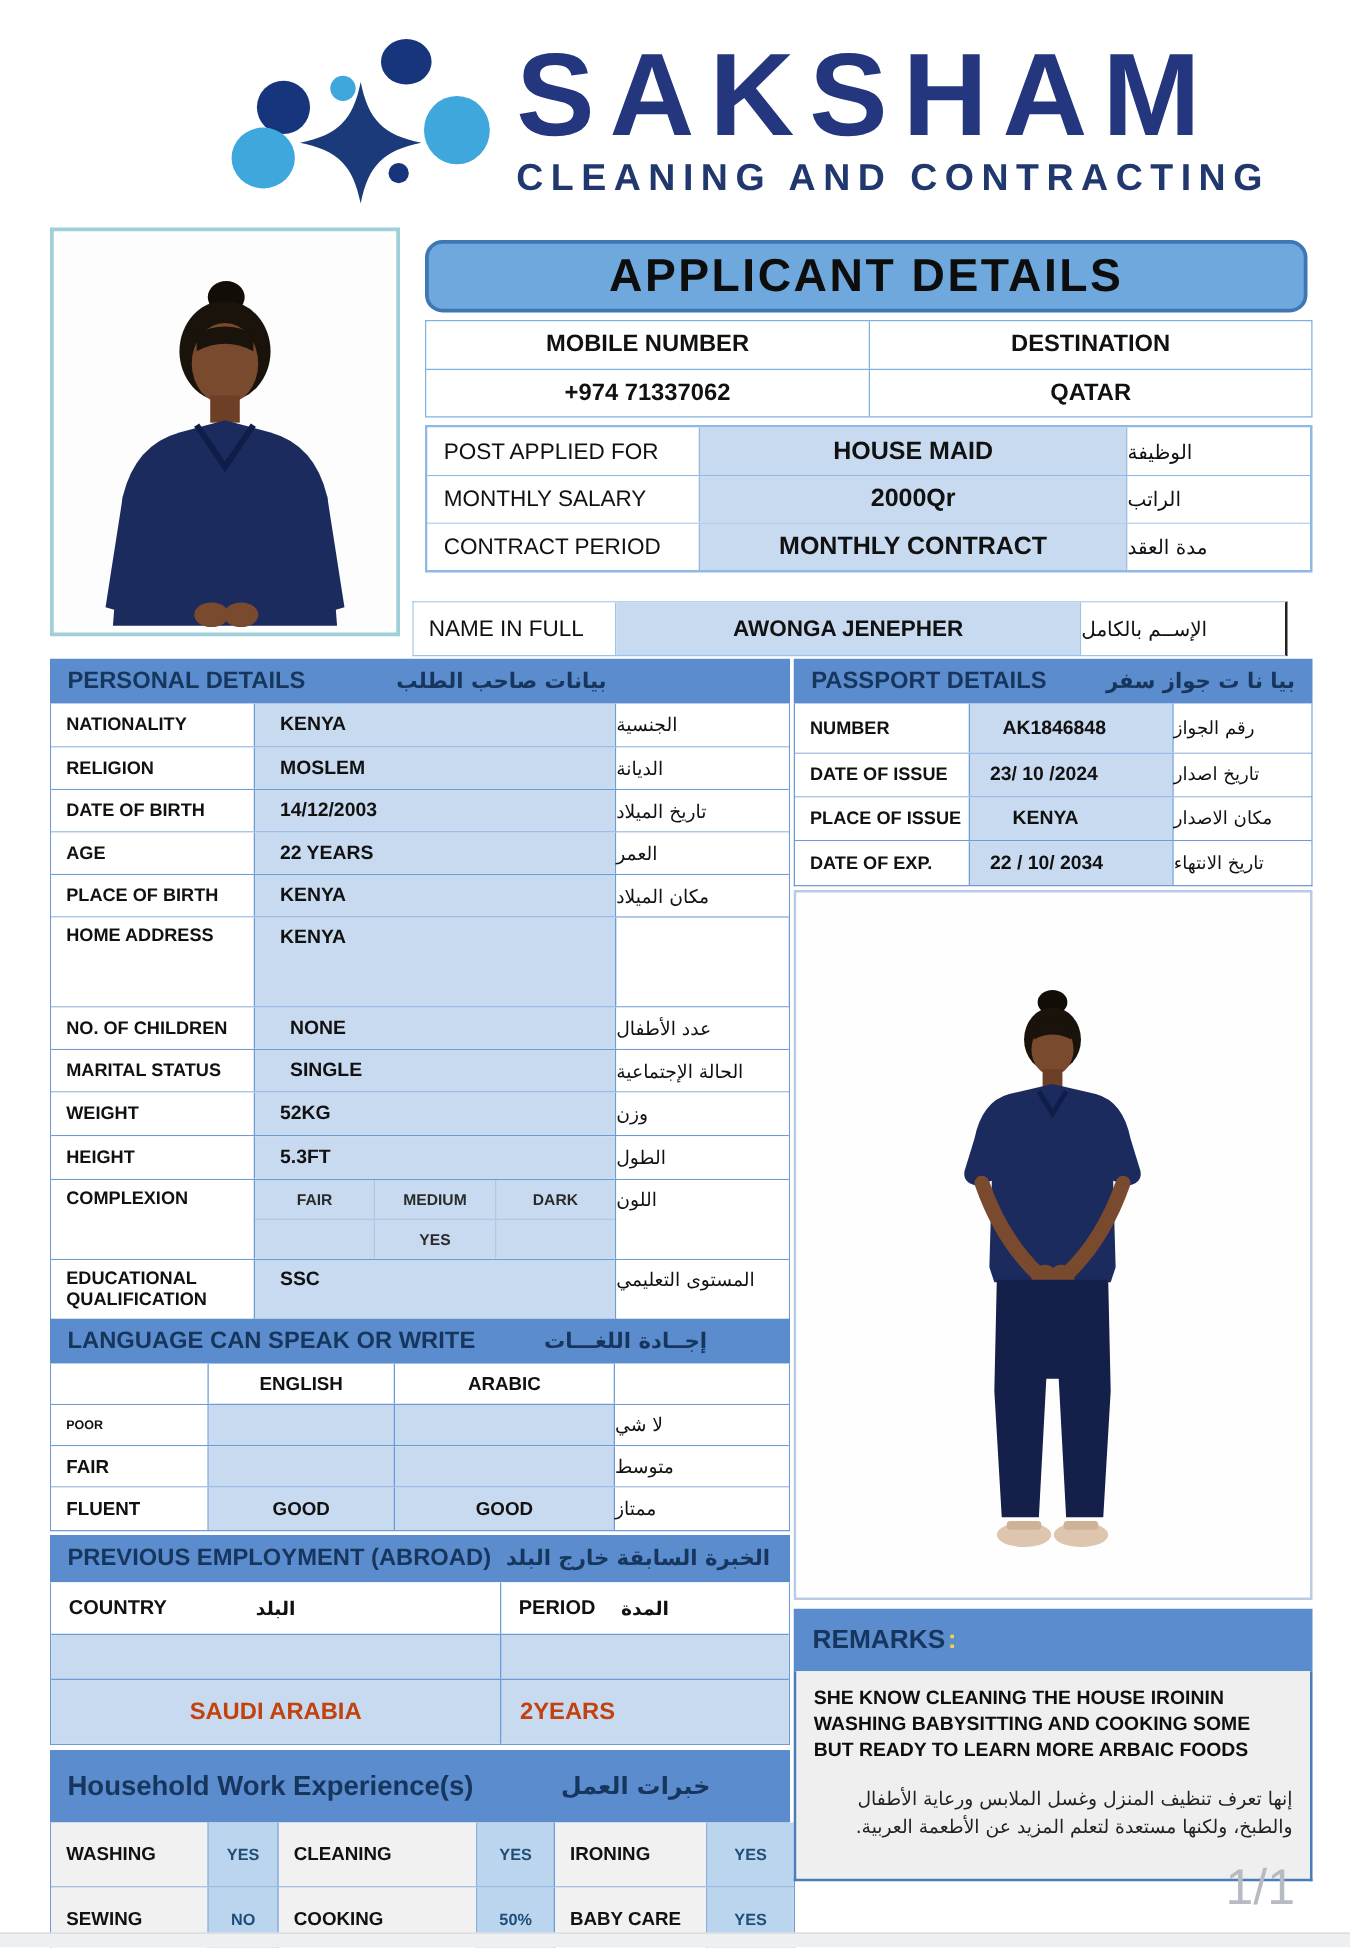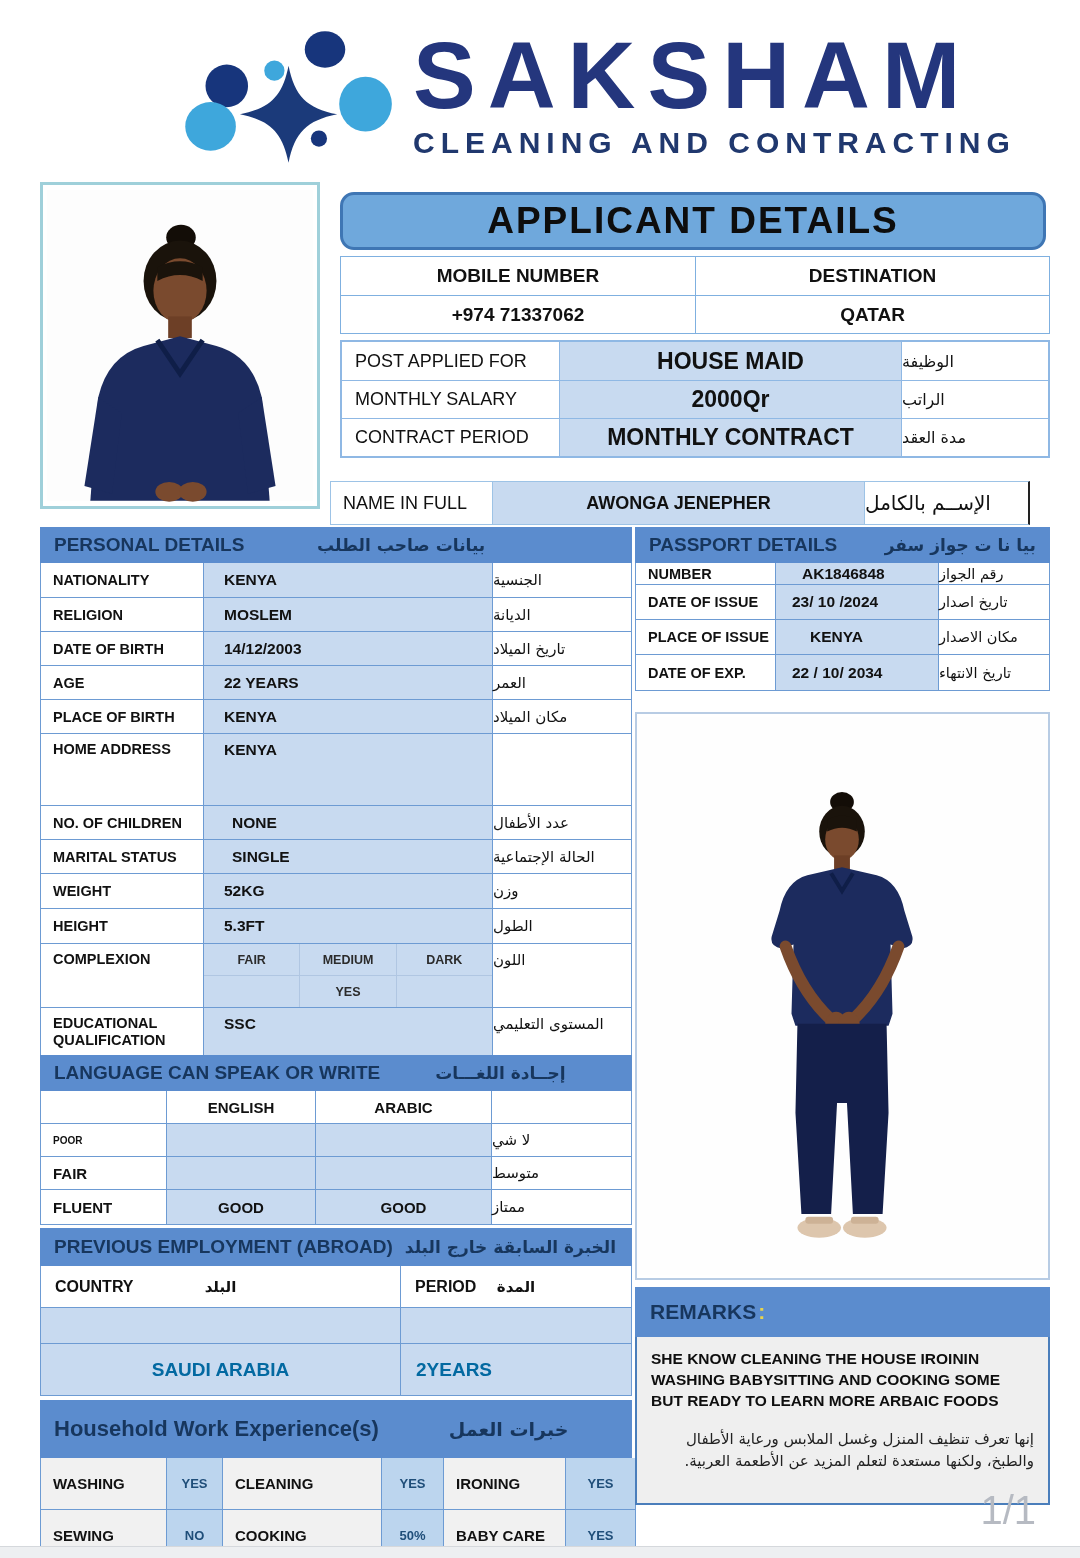--- a/index.html
+++ b/index.html
@@ -25,27 +25,27 @@
   .contact-row { display:flex; height:38px; }
   .contact-row + .contact-row { border-top:1.5px solid #7fb0e0; }
   .contact-cell { display:flex; align-items:center; justify-content:center; font-weight:700; font-size:19px; }
   .contact-cell.c1 { width:355px; border-right:1.5px solid #7fb0e0; }
   .contact-cell.c2 { flex:1; }
 
   .job-table { position:absolute; left:340px; top:340px; width:710px; border:2px solid #8fb8e4; }
   .job-row { display:flex; height:38px; }
   .job-row + .job-row { border-top:1.5px solid #8fb8e4; }
   .job-label { width:218px; display:flex; align-items:center; padding-left:13px; font-size:18px; font-weight:500; border-right:1.5px solid #8fb8e4; background:#fff; }
-  .job-value { width:342px; display:flex; align-items:center; justify-content:center; font-size:23px; font-weight:700; background:#c8daf0; border-right:1.5px solid #8fb8e4; }
+  .job-value { width:342px; display:flex; align-items:center; justify-content:center; font-size:20px; font-weight:700; background:#c8daf0; border-right:1.5px solid #8fb8e4; }
   .job-ar { flex:1; display:flex; align-items:center; justify-content:flex-end; padding-right:14px; font-size:16px; background:#fff; }
 
   .name-row { position:absolute; left:330px; top:481px; width:700px; height:44px; display:flex; border:1.5px solid #9dc3e6; border-right:2px solid #222; }
   .name-label { width:162px; display:flex; align-items:center; padding-left:12px; font-size:18px; font-weight:500; background:#fff; border-right:1.5px solid #9dc3e6; }
   .name-value { width:372px; display:flex; align-items:center; justify-content:center; font-size:18px; font-weight:700; background:#c8daf0; border-right:1.5px solid #9dc3e6; }
-  .name-ar { flex:1; display:flex; align-items:center; justify-content:flex-end; padding-right:12px; font-size:20px; background:#fff; }
+  .name-ar { flex:1; display:flex; align-items:center; justify-content:flex-end; padding-right:12px; font-size:16px; background:#fff; }
 
   
   .bar { background:#5b8cce; color:#17365d; display:flex; align-items:center; padding:0 14px; font-weight:700; }
   .bar .t { font-size:19px; }
   .bar .t-ar { font-size:17px; }
 
   
   .dtable { position:absolute; border:1.5px solid #6d9bd3; border-top:none; background:#fff; }
   .drow { display:flex; border-bottom:1.5px solid #6d9bd3; }
   .drow:last-child { border-bottom:none; }
@@ -81,21 +81,21 @@
   .emp-head { display:flex; height:42px; border-bottom:1.5px solid #6d9bd3; background:#fff; }
   .emp-cell { display:flex; align-items:center; font-size:16px; font-weight:700; }
   .emp-c1 { width:360px; border-right:1.5px solid #6d9bd3; padding-left:14px; position:relative; }
   .emp-c2 { flex:1; padding-left:14px; position:relative; }
   .emp-cell .mid-ar { position:absolute; left:50%; transform:translateX(-50%); font-weight:700; font-size:15px; }
   .emp-empty { display:flex; height:36px; background:#c8daf0; border-bottom:1.5px solid #6d9bd3; }
   .emp-empty .e1 { width:360px; border-right:1.5px solid #6d9bd3; }
   .emp-entry { display:flex; height:51px; background:#c8daf0; }
   .emp-entry .v1 { width:360px; border-right:1.5px solid #6d9bd3; display:flex; align-items:center; justify-content:center; }
   .emp-entry .v2 { flex:1; display:flex; align-items:center; padding-left:15px; }
-  .red { color:#0369a1; font-weight:800; font-size:19px; }
+  .red { color:#c2410c; font-weight:800; font-size:19px; }
 
   
   .hh-row { display:flex; height:52px; border:1.5px solid #6d9bd3; border-top:none; }
   .hh-lbl { display:flex; align-items:center; padding-left:12px; font-size:15px; font-weight:700; background:#f1f1f1; border-right:1.5px solid #6d9bd3; }
   .hh-val { display:flex; align-items:center; justify-content:center; font-size:13px; font-weight:700; color:#1f4e79; background:#bcd5ee; border-right:1.5px solid #6d9bd3; }
   .hh-val:last-child { border-right:none; }
 
   
   .remarks-bar { position:absolute; left:635px; top:1287px; width:415px; height:50px; background:#5b8cce; display:flex; align-items:center; padding-left:15px; }
   .remarks-bar .rt { font-size:21px; font-weight:800; color:#17365d; }
@@ -264,21 +264,21 @@
       <div class="dval top-align" style="font-weight:600">SSC</div>
       <div class="dar ar-text top-align" dir="rtl">المستوى التعليمي</div>
     </div>
   </div>
 
   <div class="bar" style="position:absolute; left:635px; top:527px; width:415px; height:36px;">
     <span class="t">PASSPORT DETAILS</span>
     <span class="t-ar ar-text" dir="rtl" style="flex:1; ">بيا نا ت جواز سفر</span>
   </div>
   <div class="dtable pass" style="left:635px; top:563px; width:415px;">
-    <div class="drow" style="height:22px">
+    <div class="drow" style="height:40px">
       <div class="dlbl">NUMBER</div>
       <div class="dval" style="padding-left:26px">AK1846848</div>
       <div class="dar ar-text" dir="rtl">رقم الجواز</div>
     </div>
     <div class="drow" style="height:35px">
       <div class="dlbl">DATE OF ISSUE</div>
       <div class="dval">23/ 10 /2024</div>
       <div class="dar ar-text" dir="rtl">تاريخ اصدار</div>
     </div>
     <div class="drow" style="height:35px">

